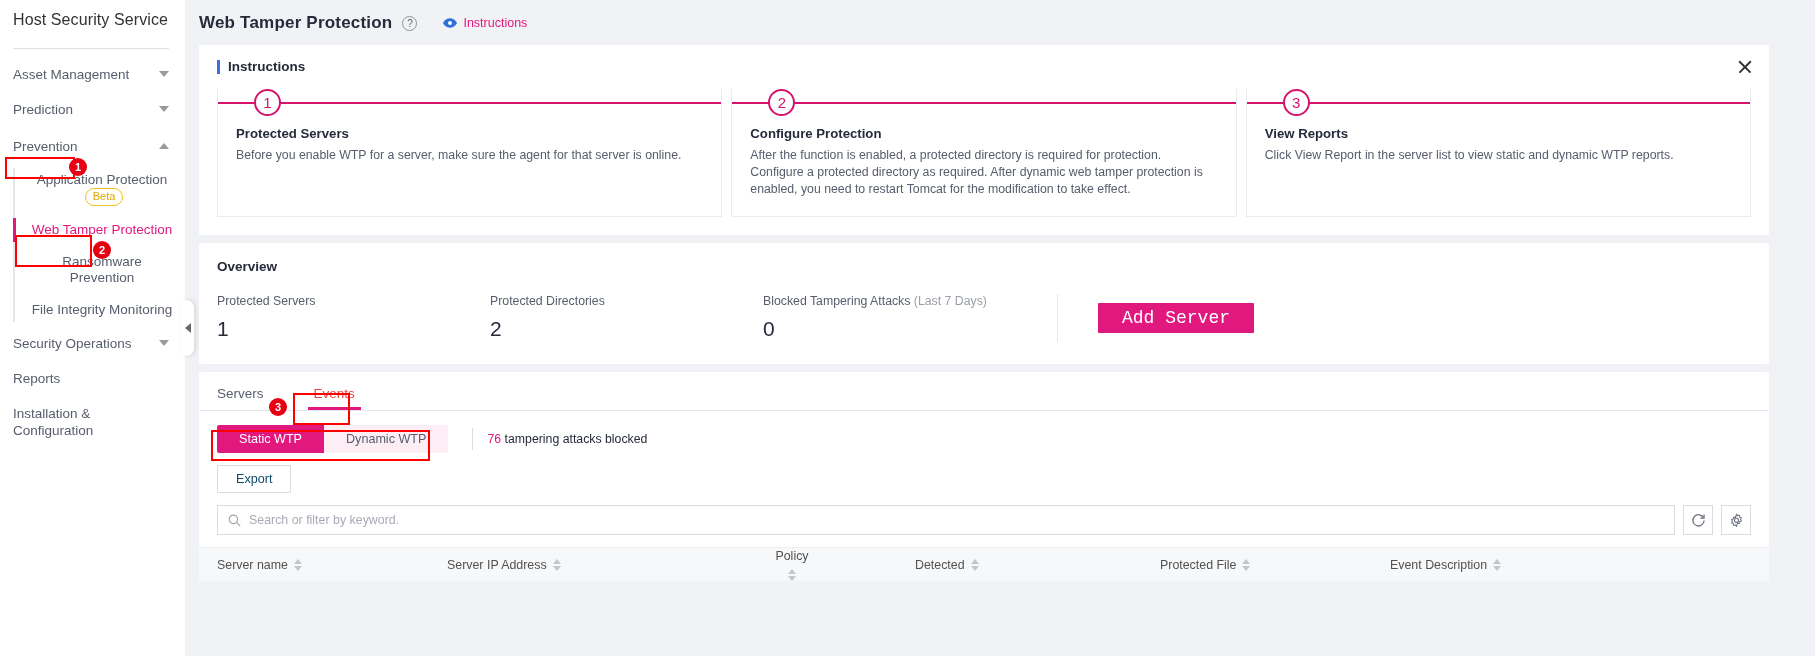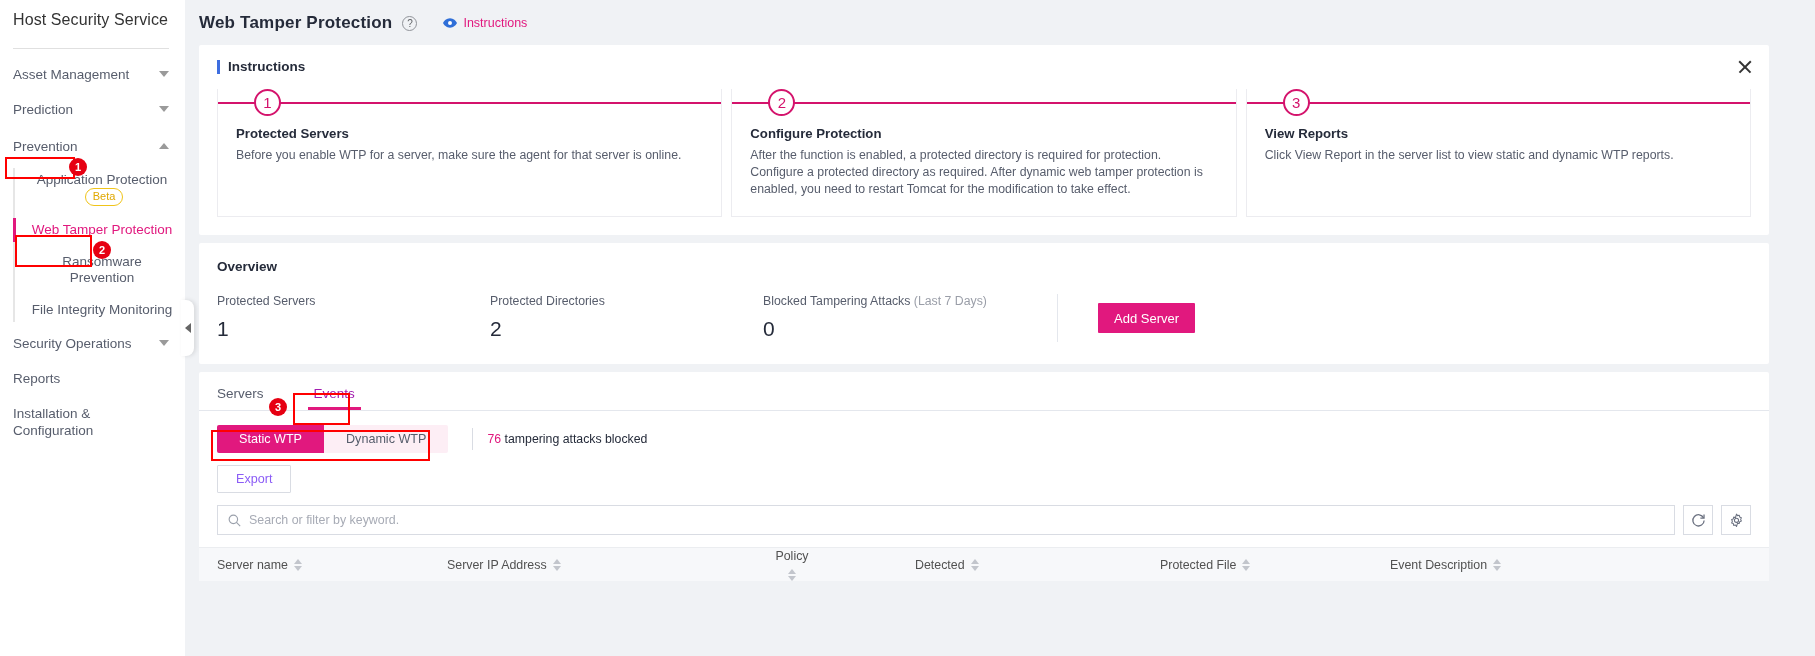--- a/index.html
+++ b/index.html
@@ -157,33 +157,33 @@
   .ov-title { font-size: 13.5px; font-weight: bold; color: #252b3a; }
   .ov-row { display: flex; align-items: stretch; margin-top: 20px; }
   .ov-stats { display: flex; flex: 0 0 840px; }
   .ov-stat { width: 273px; }
   .ov-label { font-size: 12.3px; color: #575d6c; }
   .ov-label .muted { color: #9a9ea8; }
   .ov-value { font-size: 21px; color: #252b3a; margin-top: 8px; line-height: 26px; }
   .ov-div { width: 1px; background: #e4e7ed; margin: 0 40px 0 0; }
   .btn-primary {
     background: #e1187e; color: #fff; border: none;
-    font-size: 13px; padding: 0 16px; height: 30px;
+    font-size: 18px; padding: 0 24px; height: 30px;
     cursor: pointer; align-self: center; border-radius: 1px;
-    font-family: Liberation Sans, sans-serif;
+    font-family: Liberation Mono, monospace;
   }
 
   
   .card.table-card { padding: 14px 18px 0; margin-bottom: 0; }
   .tabs { display: flex; align-items: flex-end; gap: 0; position: relative; }
   .tab {
     font-size: 13.5px; color: #575d6c; padding: 0 2px 9px 0;
     cursor: pointer; position: relative;
   }
-  .tab.active { color: #a21caf; }
+  .tab.active { color: #ef4444; }
   .tab.active::after {
     content: ""; position: absolute; left: 0; right: 0; bottom: 0;
     height: 3px; background: #e1187e;
   }
   .tabs-line { height: 1px; background: #e4e7ed; margin: 0 -18px 0 -18px; }
 
   .toolbar { display: flex; align-items: center; gap: 0; margin-top: 14px; }
   .seg {
     display: flex; background: #fdeef5; border-radius: 2px; overflow: hidden;
   }
@@ -191,21 +191,21 @@
     font-size: 12.6px; padding: 0 22px; height: 28px; line-height: 28px;
     cursor: pointer; color: #575d6c; user-select: none;
   }
   .seg-btn.active { background: #e1187e; color: #fff; }
   .tb-div { width: 1px; height: 22px; background: #d9dce3; margin: 0 14px 0 24px; }
   .tb-note { font-size: 12.3px; color: #252b3a; }
   .tb-note b { color: #e1187e; font-weight: normal; }
 
   .btn-plain {
     margin-top: 12px; height: 28px; padding: 0 18px;
-    background: #fff; border: 1px solid #d9dce3; color: #8b5cf6;
+    background: #fff; border: 1px solid #d9dce3; color: #0c4a6e;
     font-size: 12.6px; cursor: pointer; border-radius: 1px;
     font-family: "Liberation Sans", sans-serif;
   }
 
   .search-row { display: flex; align-items: center; gap: 8px; margin-top: 12px; }
   .search-box {
     flex: 1; height: 30px; border: 1px solid #d9dce3; background: #fff;
     display: flex; align-items: center; gap: 8px; padding: 0 10px;
   }
   .search-input {

